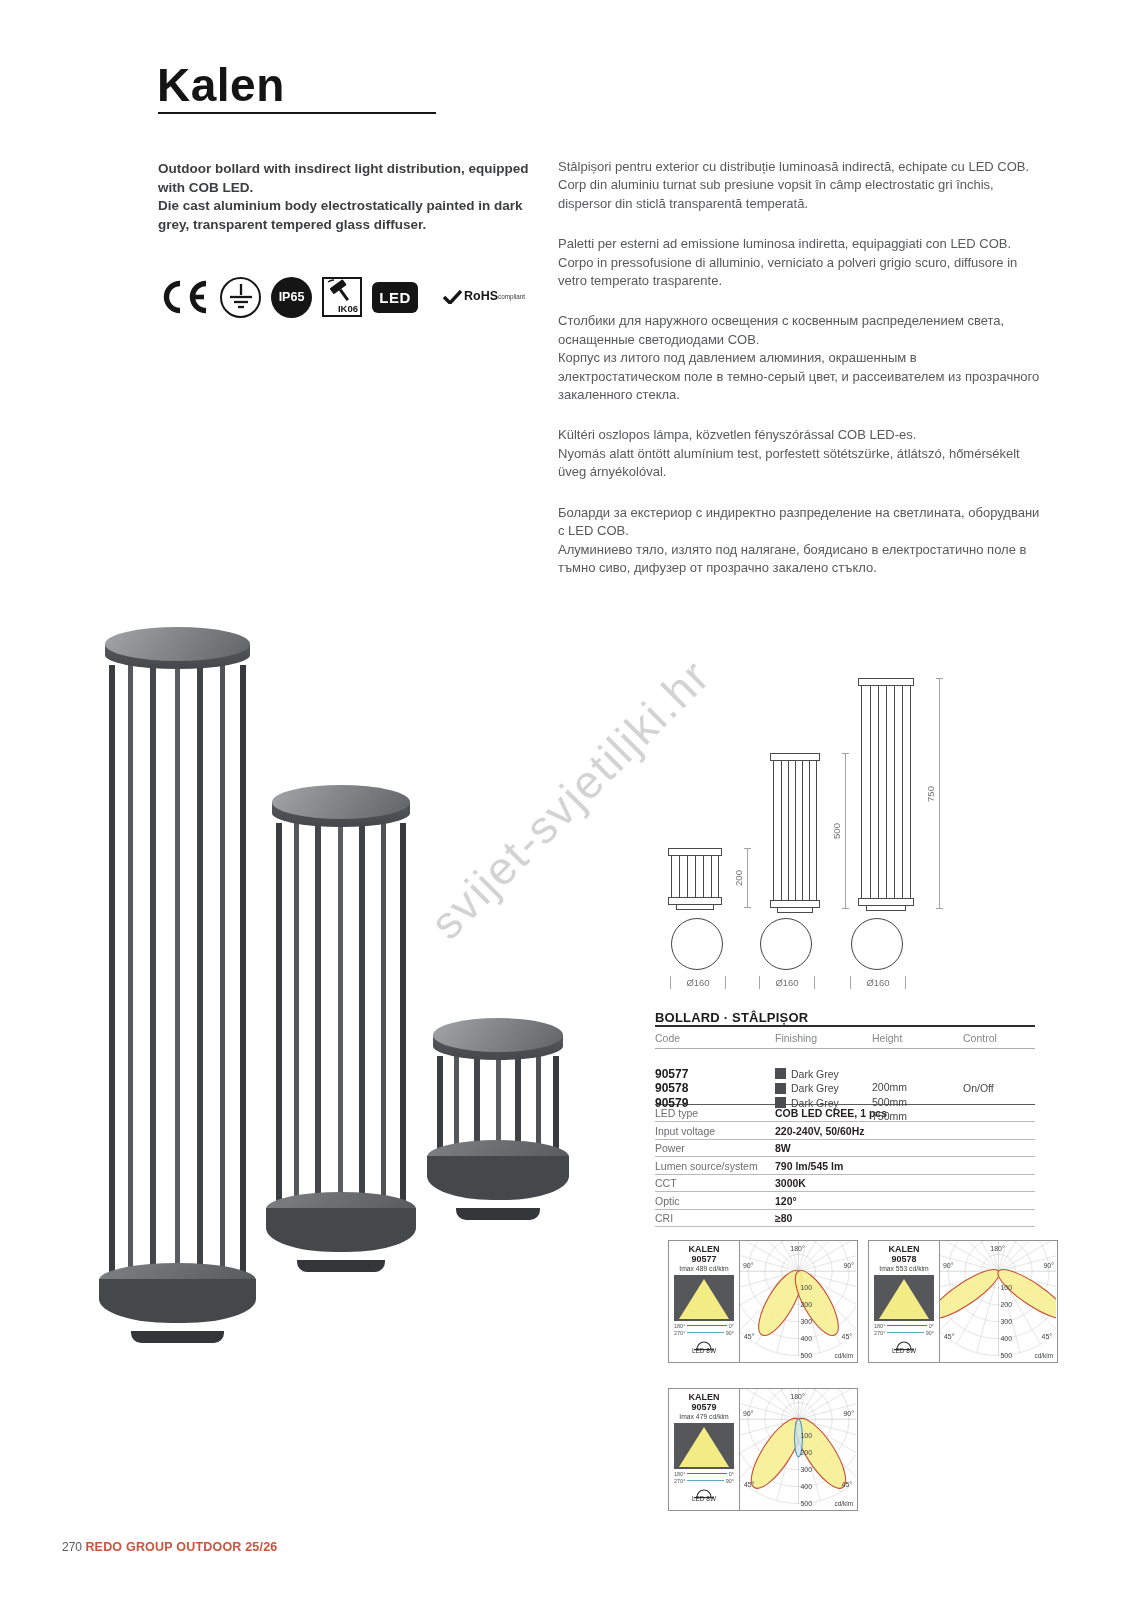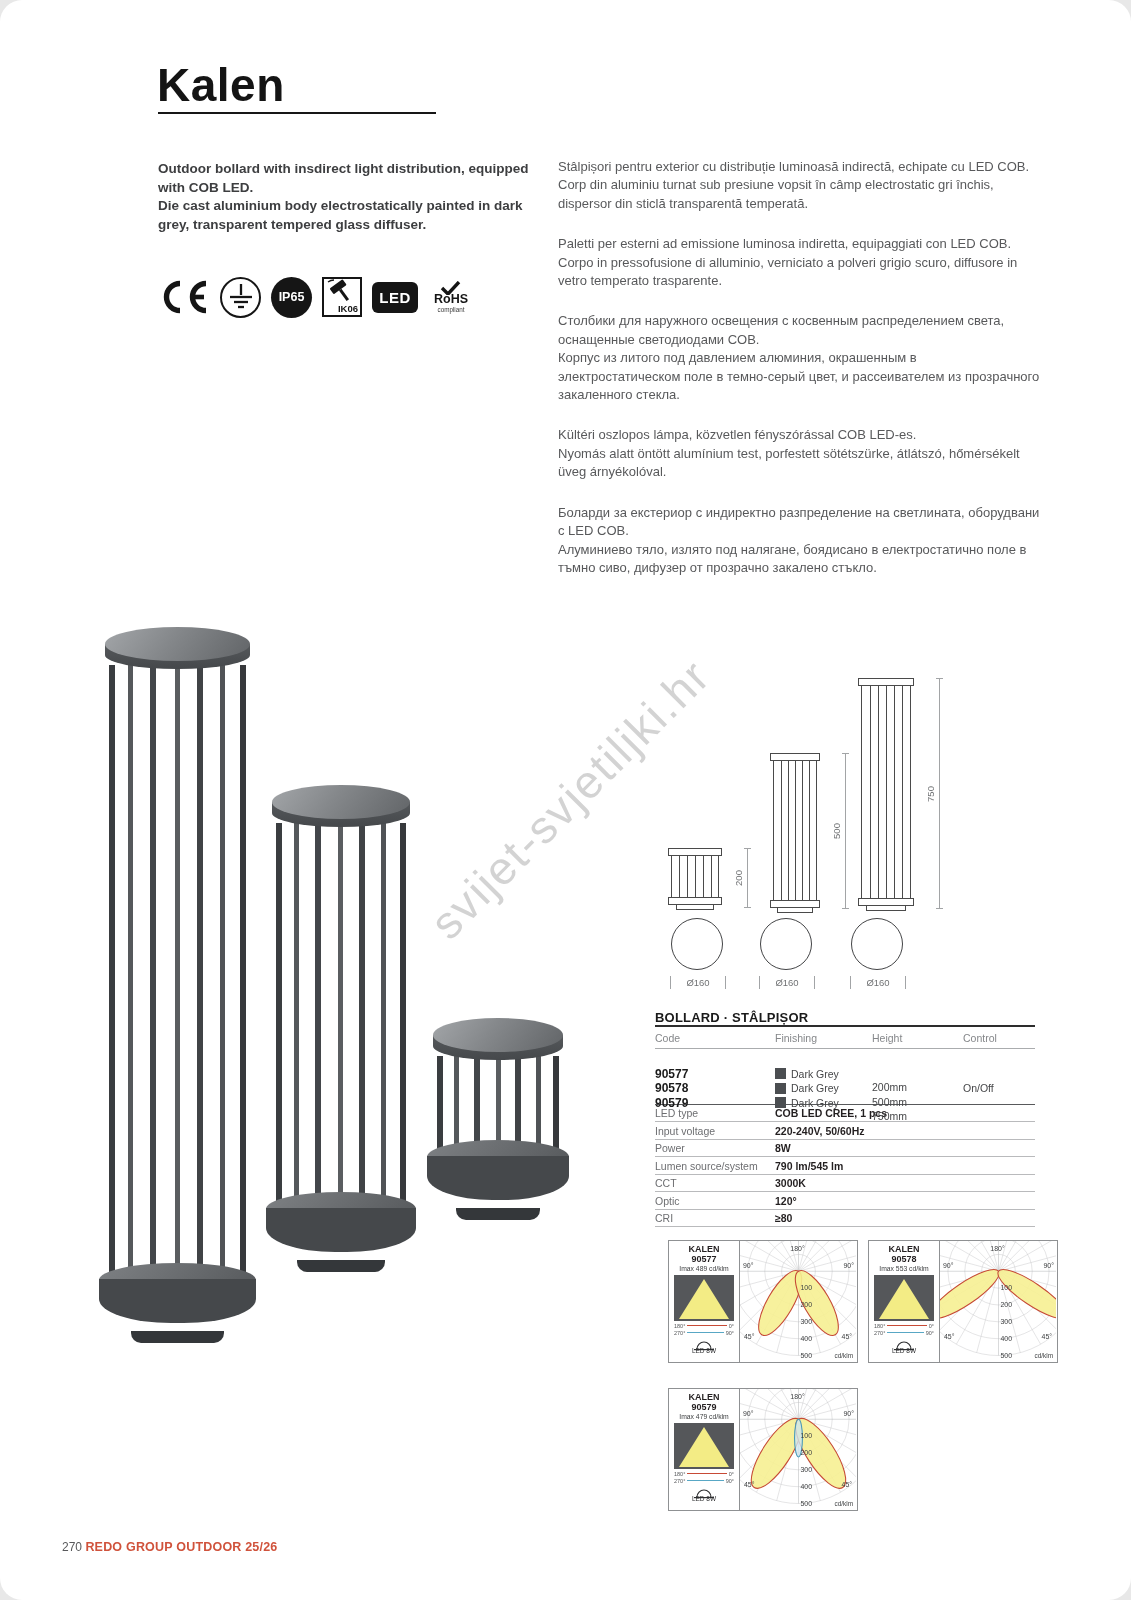--- a/index.html
+++ b/index.html
@@ -1,17 +1,17 @@
 <!DOCTYPE html>
 <html><head>
 <meta charset="utf-8">
 <style>
   html,body{margin:0;padding:0;background:#e8e8e8;}
   .page{position:relative;width:1131px;height:1600px;background:#ffffff;margin:0 auto;
-        font-family:"Liberation Sans",sans-serif;color:#231f20;overflow:hidden;border-radius:22px;}
+        font-family:"Liberation Sans",sans-serif;color:#231f20;overflow:hidden;}
   .abs{position:absolute;}
 
   
   .title{left:157px;top:58px;font-size:46px;font-weight:800;letter-spacing:.5px;color:#141414;}
   .title-rule{left:158px;top:112px;width:278px;height:2px;background:#161616;}
 
   
   .intro{left:158px;top:160px;width:378px;font-size:13.5px;line-height:18.6px;
          font-weight:600;color:#3d3e40;white-space:pre-line;}
   .langs{left:558px;top:158px;width:484px;}
@@ -21,21 +21,21 @@
   .badges{left:156px;top:274px;height:46px;display:flex;align-items:center;gap:10px;}
   .b-ce svg{display:block;}
   .b-earth{width:41px;height:41px;border:2.6px solid #151515;border-radius:50%;box-sizing:border-box;
            display:flex;align-items:center;justify-content:center;}
   .b-ip{width:41px;height:41px;border-radius:50%;background:#151515;color:#fff;display:flex;
         align-items:center;justify-content:center;font-size:12.5px;font-weight:700;}
   .b-ik{width:40px;height:40px;border:2.4px solid #151515;box-sizing:border-box;position:relative;background:#fff;}
   .b-ik .ik-label{position:absolute;right:2px;bottom:1px;font-size:9.5px;font-weight:700;color:#151515;}
   .b-led{width:46px;height:31px;border-radius:6px;background:#151515;color:#fff;display:flex;
          align-items:center;justify-content:center;font-size:15px;font-weight:800;letter-spacing:.5px;}
-  .b-rohs{display:flex;flex-direction:column;align-items:center;line-height:1;margin-left:6px;}
+  .b-rohs{display:flex;flex-direction:row;align-items:center;line-height:1;margin-left:14px;}
   .b-rohs .rh{font-size:12.5px;font-weight:800;color:#151515;margin-top:-2px;}
   .b-rohs .rc{font-size:6.3px;color:#3a3a3a;margin-top:1px;}
 
   
   .watermark{left:300px;top:772px;width:540px;text-align:center;font-size:46px;letter-spacing:2px;
              color:rgba(145,145,145,.40);transform:rotate(-45deg);pointer-events:none;z-index:5;}
 
   
   .bollard{position:absolute;}
   .cap-top{position:absolute;left:0;right:0;top:0;height:34px;border-radius:50%;z-index:3;

